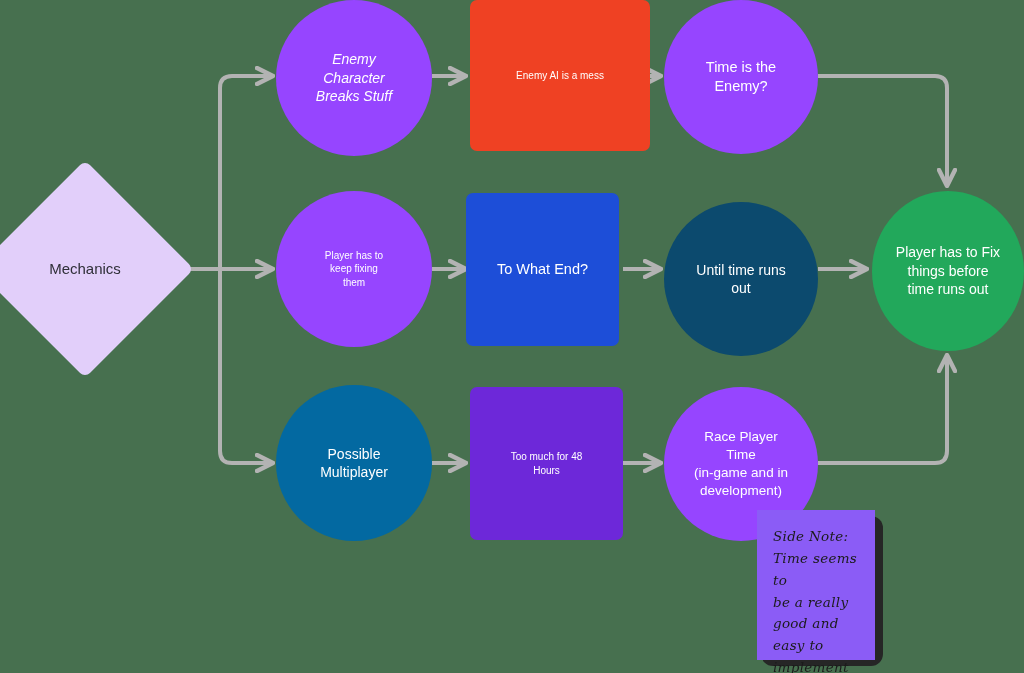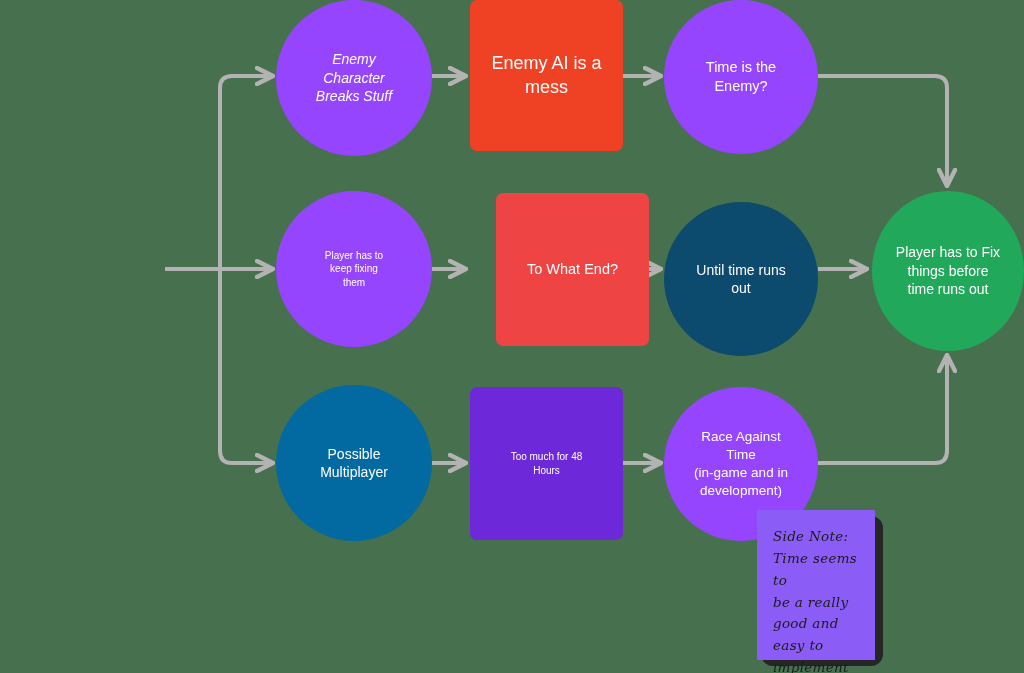--- a/index.html
+++ b/index.html
@@ -105,40 +105,44 @@
       <path d="M 432 269 L 465 269" marker-end="url(#arrow)"></path>
       <path d="M 623 269 L 660 269" marker-end="url(#arrow)"></path>
       <path d="M 818 269 L 866 269" marker-end="url(#arrow)"></path>
 
       <path d="M 432 463 L 465 463" marker-end="url(#arrow)"></path>
       <path d="M 623 463 L 660 463" marker-end="url(#arrow)"></path>
       <path d="M 818 463 L 935 463 Q 947 463 947 451 L 947 356" marker-end="url(#arrow)"></path>
     </g>
   </svg>
 
+  <div class="node diamond-wrap" style="left:8px; top:192px; width:154px; height:154px;">
+    <span class="diamond-shape"></span>
+    <span class="diamond-label">Mechanics</span>
+  </div>
 
   <div class="node circle" style="left:276px; top:0px; width:156px; height:156px; background:#9645FF; font-size:14px;font-style:italic;">
     <span>Enemy
 Character
 Breaks Stuff</span>
   </div>
-  <div class="node square" style="left:470px; top:0px; width:153px; height:151px; background:#EF4123; font-size:18px;">
+  <div class="node square" style="left:470px; top:0px; width:180px; height:151px; background:#EF4123; font-size:10px;">
     <span>Enemy AI is a mess</span>
   </div>
   <div class="node circle" style="left:664px; top:0px; width:154px; height:154px; background:#9645FF; font-size:14.5px;">
     <span>Time is the
 Enemy?</span>
   </div>
 
   <div class="node circle" style="left:276px; top:191px; width:156px; height:156px; background:#9645FF; font-size:10px;">
     <span>Player has to
 keep fixing
 them</span>
   </div>
-  <div class="node square" style="left:496px; top:193px; width:153px; height:153px; background:#ef4444; font-size:14.5px;">
+  <div class="node square" style="left:466px; top:193px; width:153px; height:153px; background:#1d4ed8; font-size:14.5px;">
     <span>To What End?</span>
   </div>
   <div class="node circle" style="left:664px; top:202px; width:154px; height:154px; background:#0c4a6e; font-size:14px;">
     <span>Until time runs
 out</span>
   </div>
 
   <div class="node circle" style="left:872px; top:191px; width:152px; height:160px; background:#22A85B; font-size:14px;">
     <span>Player has to Fix
 things before
@@ -147,21 +151,21 @@
 
   <div class="node circle" style="left:276px; top:385px; width:156px; height:156px; background:#0369a1; font-size:14px;">
     <span>Possible
 Multiplayer</span>
   </div>
   <div class="node square" style="left:470px; top:387px; width:153px; height:153px; background:#6d28d9; font-size:10px;">
     <span>Too much for 48
 Hours</span>
   </div>
   <div class="node circle" style="left:664px; top:387px; width:154px; height:154px; background:#9645FF; font-size:13.5px;">
-    <span>Race Against
+    <span>Race Player
 Time
 (in-game and in
 development)</span>
   </div>
 
   <div class="sticky-shadow" style="left:761px; top:516px; width:122px; height:150px;"></div>
   <div class="sticky" style="left:757px; top:510px; width:118px; height:150px;">Side Note:
 Time seems to
 be a really
 good and

